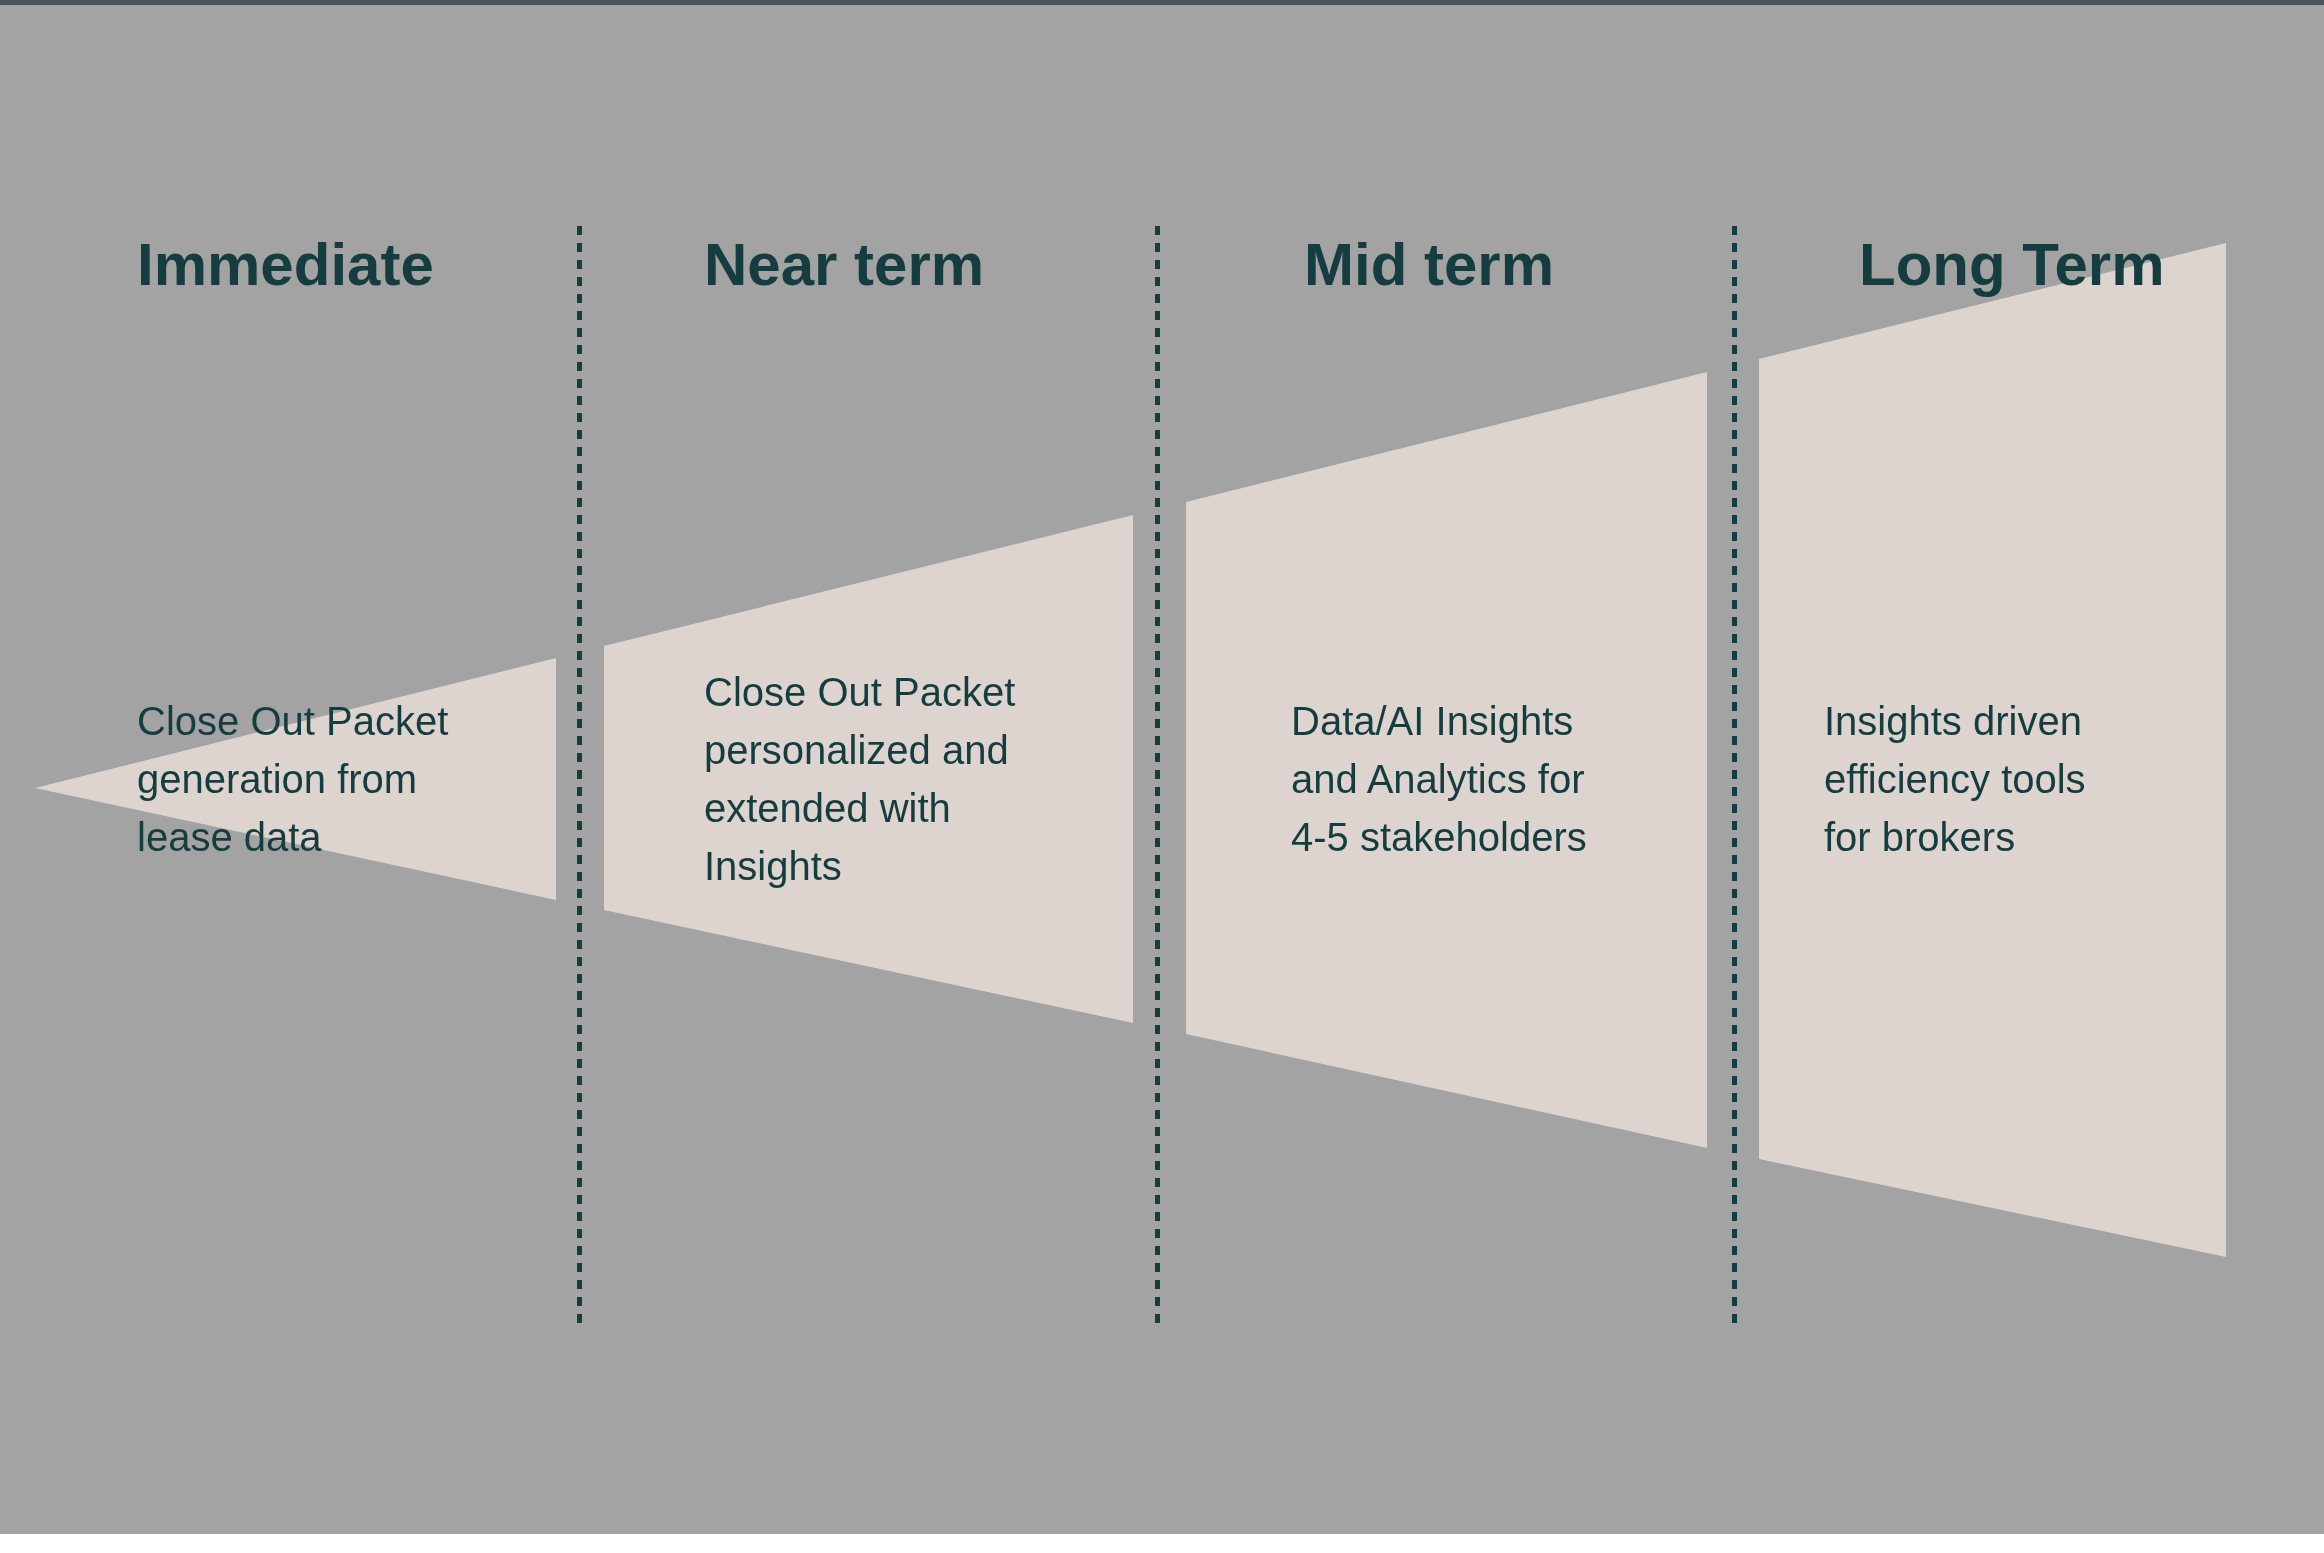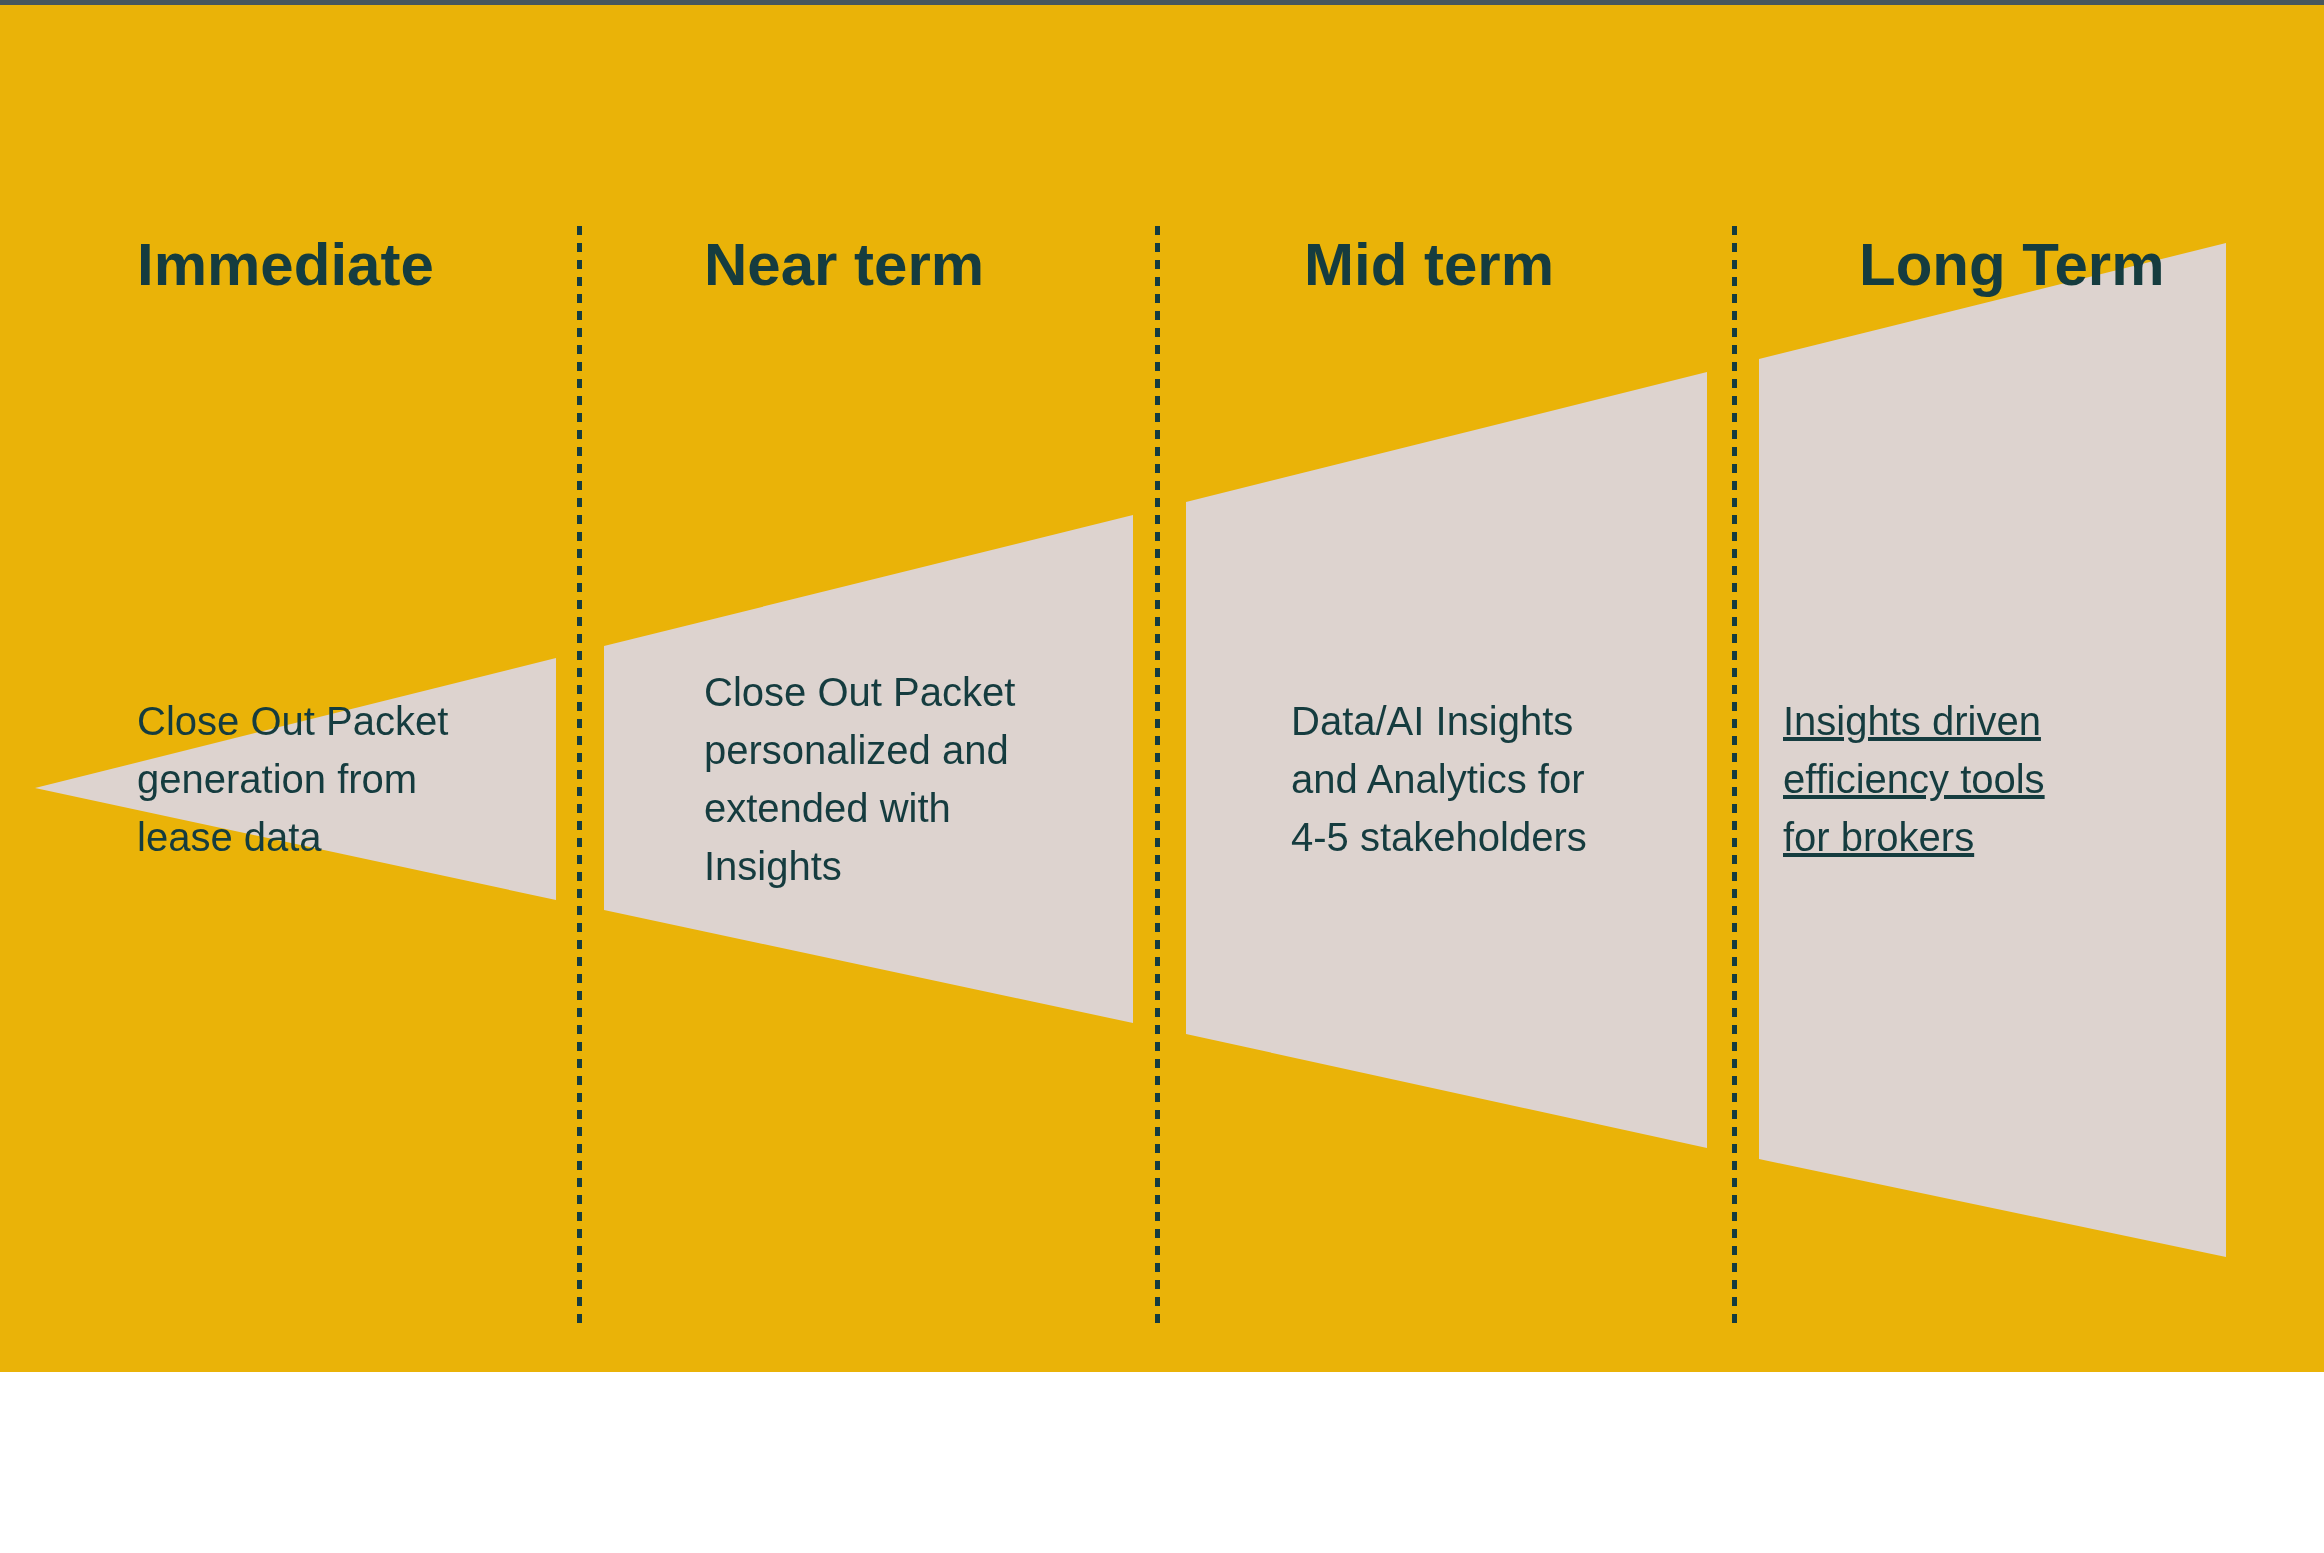--- a/index.html
+++ b/index.html
@@ -3,22 +3,22 @@
 <meta charset="utf-8">
 <style>
   html, body { margin: 0; padding: 0; }
   body {
     width: 2324px; height: 1553px;
     font-family: "Liberation Sans", sans-serif;
     overflow: hidden;
   }
   .canvas {
     position: relative;
-    width: 2324px; height: 1372px;
-    background: #eab308;
+    width: 2324px; height: 1534px;
+    background: #a3a3a3;
   }
   .top-bar {
     position: absolute; left: 0; top: 0;
     width: 2324px; height: 5px;
     background: #47575d;
   }
   .funnel-svg {
     position: absolute; left: 0; top: 0;
     width: 2324px; height: 1553px;
   }
@@ -49,21 +49,21 @@
     position: absolute; top: 779px;
     transform: translateY(-50%);
     width: 430px;
     font-size: 40px; line-height: 58px;
     color: #153c3f;
     white-space: pre-line;
   }
   .col-body.c1 { left: 137px; }
   .col-body.c2 { left: 704px; }
   .col-body.c3 { left: 1291px; }
-  .col-body.c4 { left: 1783px; text-decoration: underline; }
+  .col-body.c4 { left: 1824px; }
   .logo {
     position: absolute; left: 2030px; top: 1389px;
     display: flex; align-items: center; gap: 10px;
   }
   .logo .wordmark {
     font-family: "Liberation Serif", serif;
     font-weight: bold;
     font-size: 70px; line-height: 84px;
     color: #121212;
     letter-spacing: 1px;

